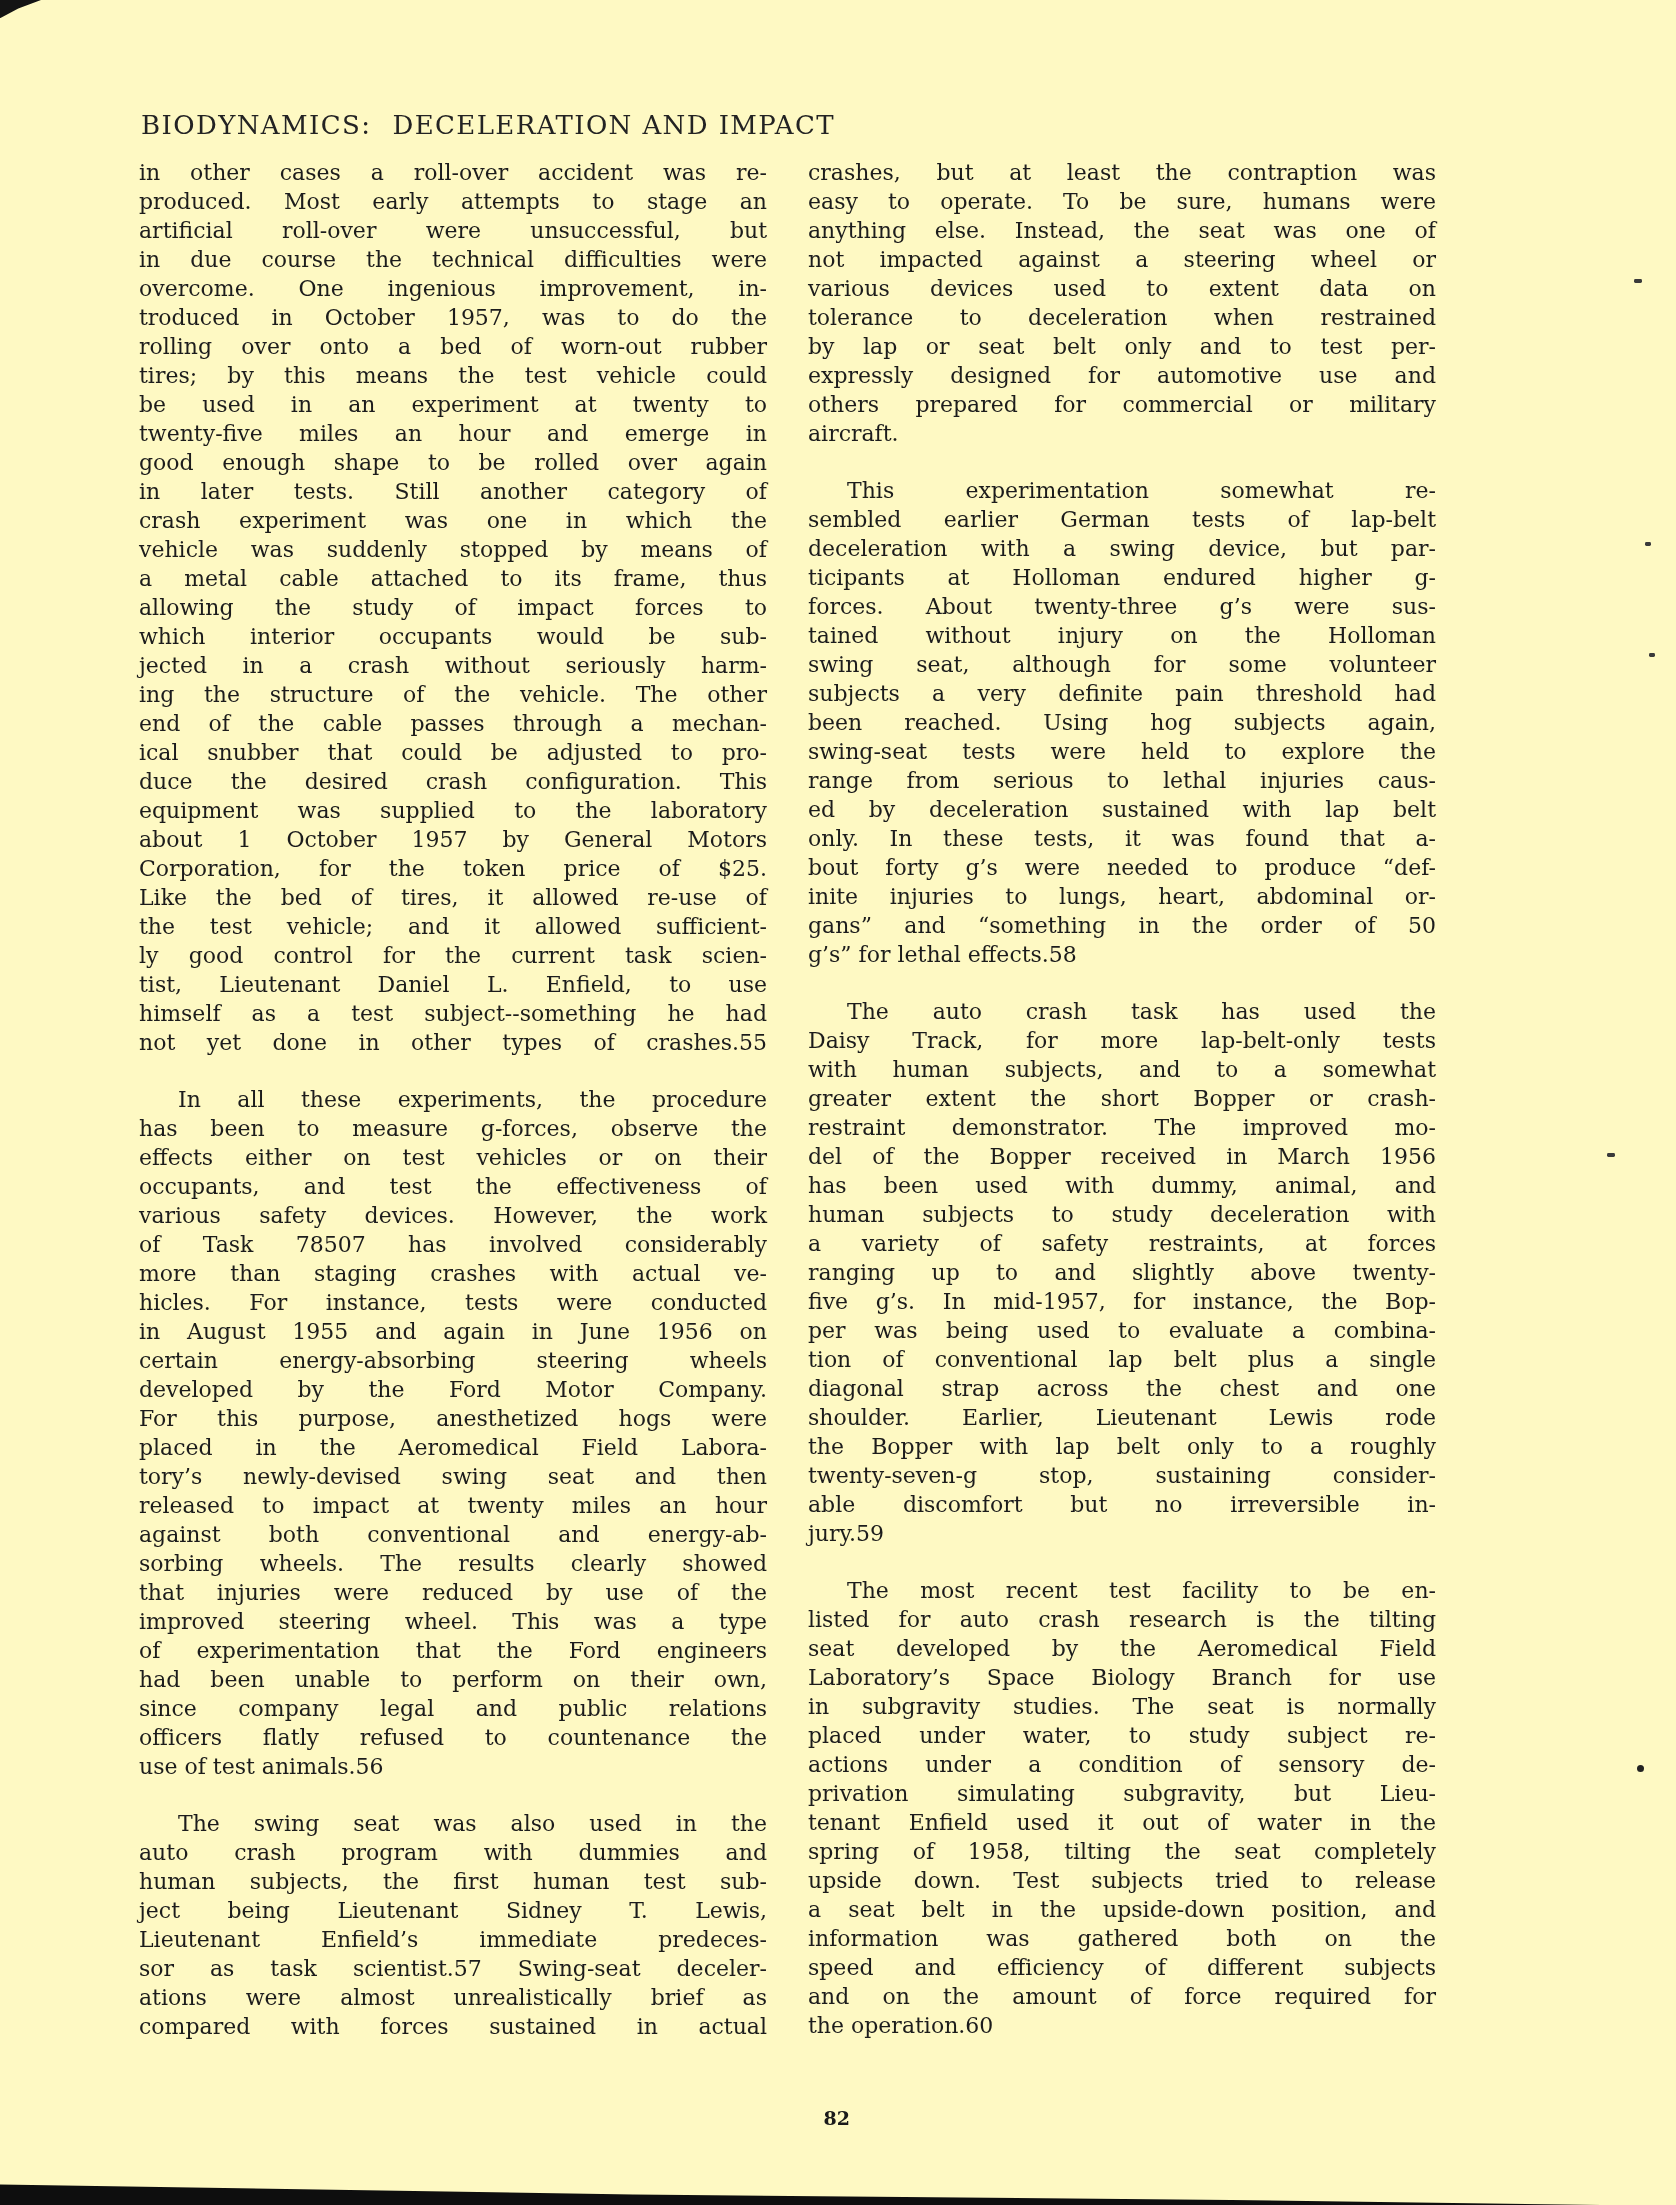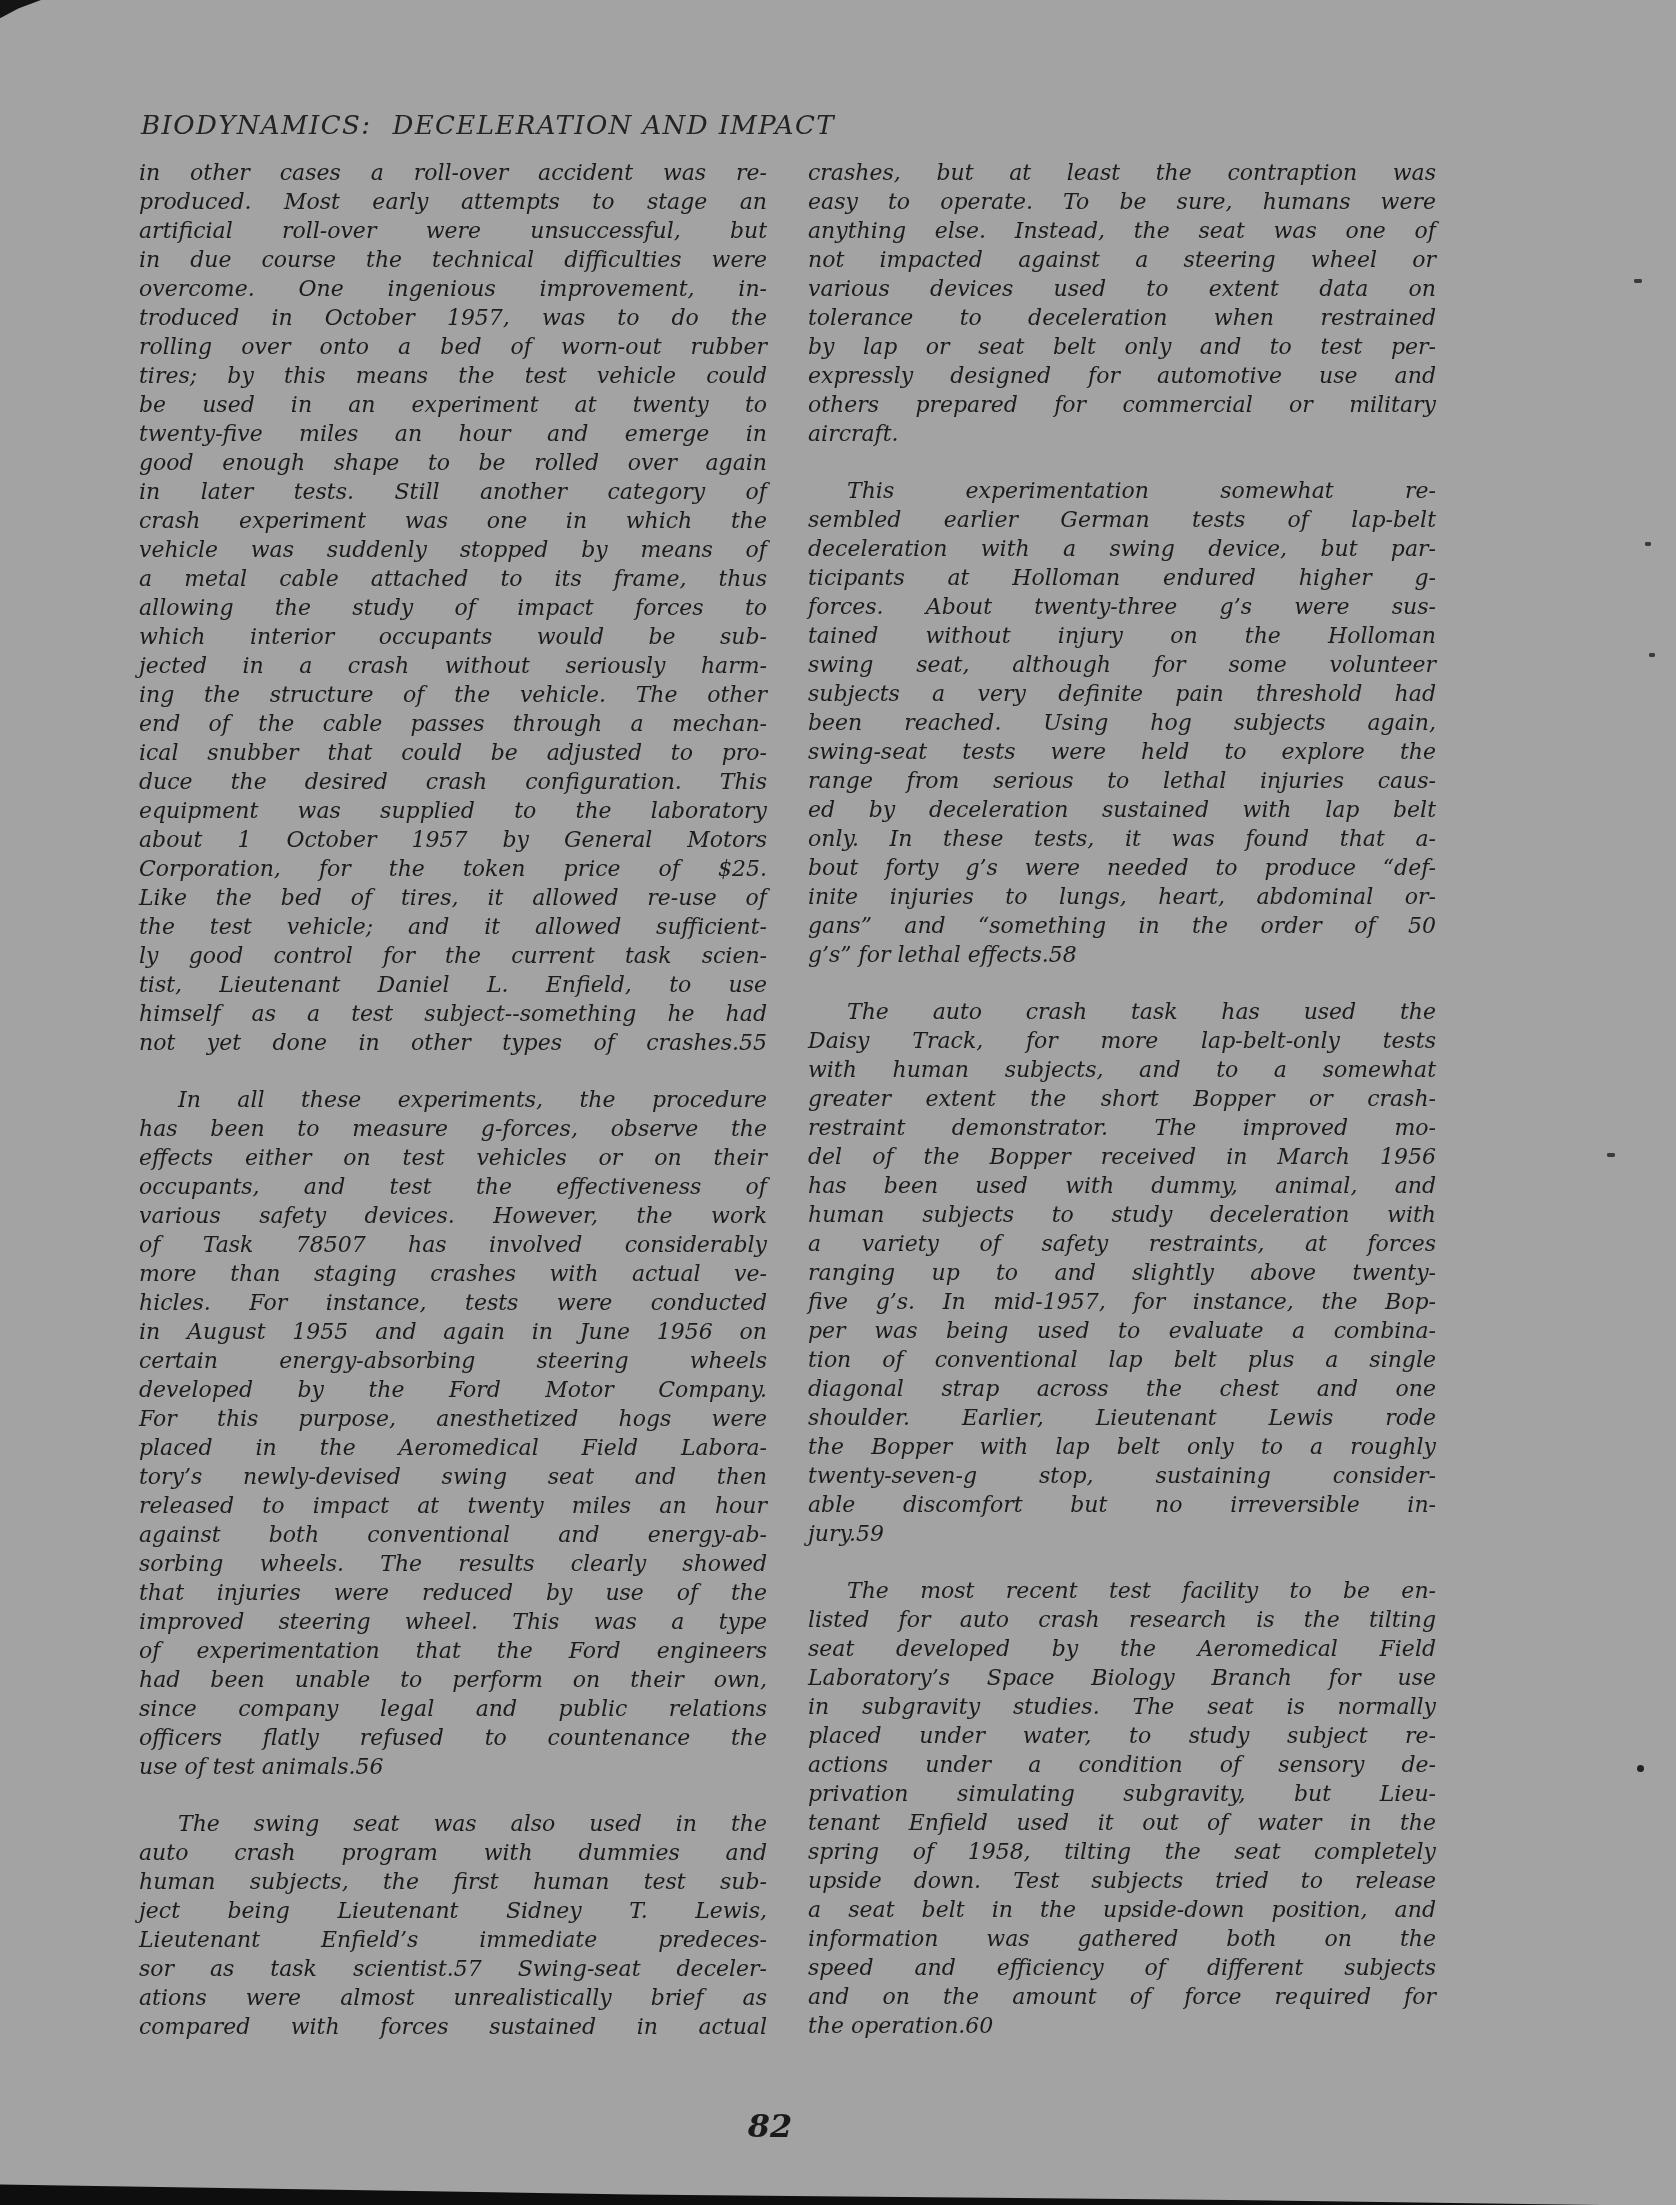--- a/index.html
+++ b/index.html
@@ -1,24 +1,23 @@
 <!DOCTYPE html>
 <html style="font-size:11.3px"><head>
 <meta charset="utf-8">
 <style>
   html, body { margin: 0; padding: 0; background: #555; }
   #page {
     position: relative;
     width: 1676px;
     height: 2205px;
-    background: #a3a3a3;
+    background: #fef9c3;
     overflow: hidden;
     font-family: "DejaVu Serif", "Liberation Serif", serif;
     color: #1c1c1c;
-    font-style: italic;
   }
   #header {
     position: absolute;
     left: 141px;
     top: 110px;
     font-size: 26px;
     letter-spacing: 1.4px;
     white-space: nowrap;
     color: #232323;
   }
@@ -36,25 +35,25 @@
   .para:last-child { margin-bottom: 12px; }
   .tline {
     text-align: justify;
     text-align-last: justify;
     white-space: normal;
   }
   .tline.lastline { text-align-last: left; }
   .tline.indent { text-indent: 39px; }
   #page-number {
     position: absolute;
-    left: 735px;
+    left: 780px;
     top: 2107px;
     width: 70px;
-    text-align: center;
-    font-size: 32px;
+    text-align: right;
+    font-size: 19px;
     font-weight: bold;
     color: #1a1a1a;
   }
   
   #corner-mark {
     position: absolute; left: 0; top: 0; width: 49px; height: 18.3px;
     background: #141414;
     clip-path: polygon(0 0, 41px 0, 18.3px 8.4px, 0 18.3px);
   }
   #bottom-edge {

